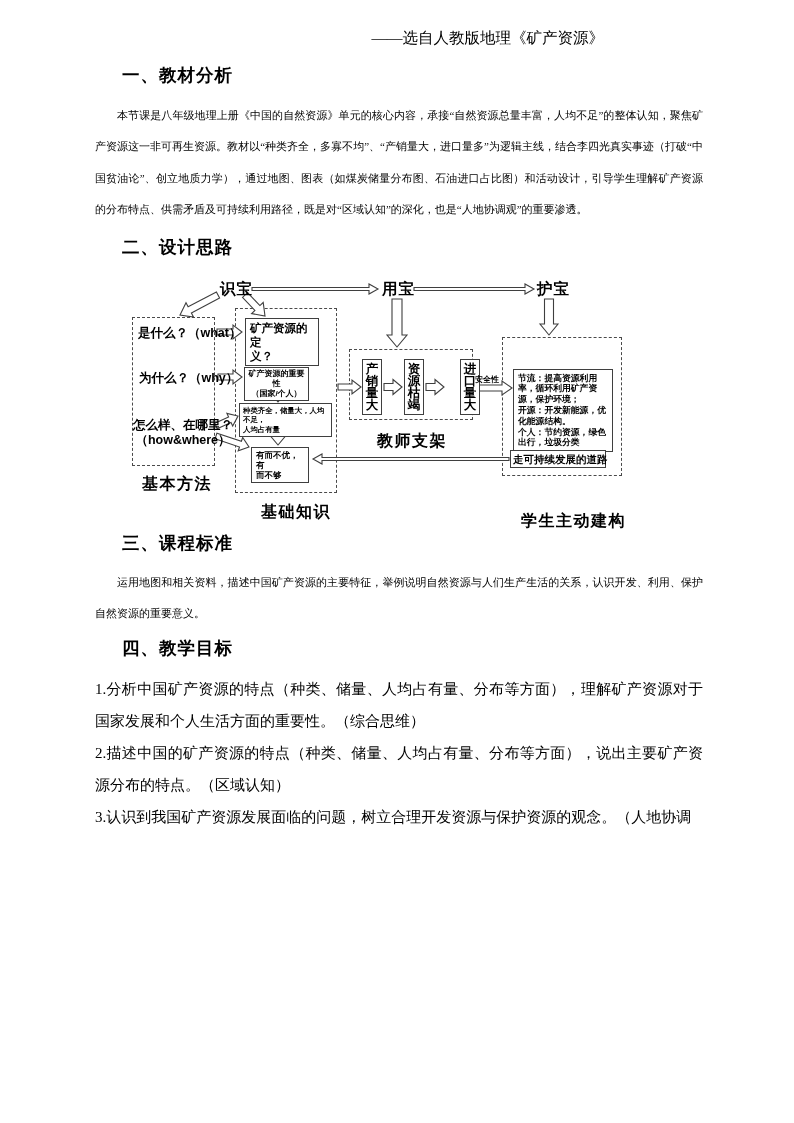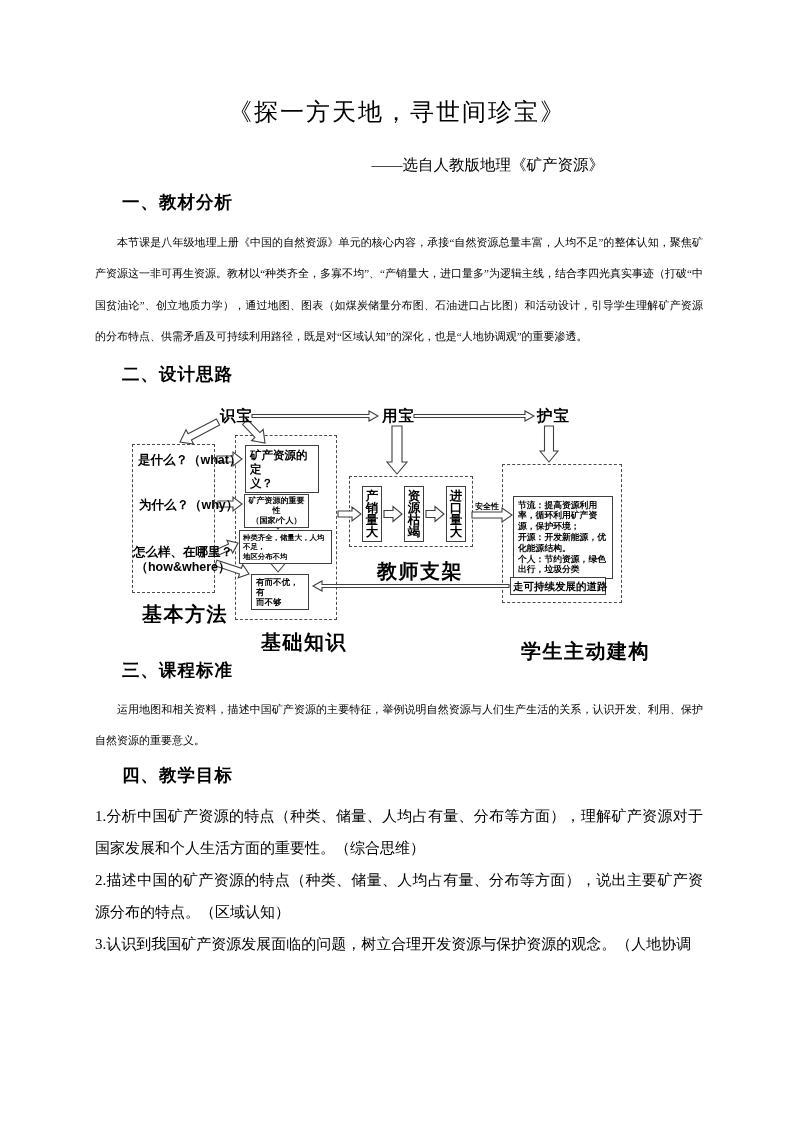--- a/index.html
+++ b/index.html
@@ -80,21 +80,21 @@
   .arrow { fill: #ffffff; stroke: #3f3f3f; stroke-width: 1.1; }
   .stage {
     position: absolute;
     font-size: 15.5px;
     font-weight: 700;
     letter-spacing: 1px;
     white-space: nowrap;
   }
   .glabel {
     position: absolute;
-    font-size: 20px;
+    font-size: 16px;
     font-weight: 700;
     letter-spacing: 1.5px;
     white-space: nowrap;
   }
   .q {
     position: absolute;
     font-size: 12.5px;
     font-weight: 700;
     white-space: nowrap;
   }
@@ -119,21 +119,21 @@
     background: #ffffff;
     font-size: 12.5px;
     line-height: 12.2px;
     font-weight: 700;
     text-align: center;
     word-break: break-all;
     padding: 3px 0;
   }
   .v1 { left: 237px; }
   .v2 { left: 279px; }
-  .v3 { left: 321px; text-align: center; }
+  .v3 { left: 335px; text-align: center; }
   .b-measures {
     left: 388px; top: 80px;
     width: 100px;
     font-size: 8.8px;
     line-height: 10.8px;
     padding: 3px 4px;
     text-align: left;
     margin-top: 23px;
   }
   .b-path {
@@ -151,21 +151,20 @@
     font-size: 8px;
     font-weight: 700;
     white-space: nowrap;
   }
 </style>
 </head>
 <body>
 
 <div class="page">
 
-  <div class="title">《探一方天地，寻世间珍宝》</div>
   <div class="subtitle">——选自人教版地理《矿产资源》</div>
 
   <div class="heading h1">一、教材分析</div>
   <div class="para p1">本节课是八年级地理上册《中国的自然资源》单元的核心内容，承接“自然资源总量丰富，人均不足”的整体认知，聚焦矿产资源这一非可再生资源。教材以“种类齐全，多寡不均”、“产销量大，进口量多”为逻辑主线，结合李四光真实事迹（打破“中国贫油论”、创立地质力学），通过地图、图表（如煤炭储量分布图、石油进口占比图）和活动设计，引导学生理解矿产资源的分布特点、供需矛盾及可持续利用路径，既是对“区域认知”的深化，也是“人地协调观”的重要渗透。</div>
 
   <div class="heading h2">二、设计思路</div>
 
   <div class="diagram">
 
     <div class="dashed" style="left:7px; top:51px; width:83px; height:149px;"></div>
@@ -203,21 +202,21 @@
     <div class="q" style="left:14px; top:104px;">为什么？（why）</div>
     <div class="q multiline" style="left:8px; top:152px;">怎么样、在哪里？
 （how&amp;where）</div>
     <div class="glabel" style="left:17px; top:208px;">基本方法</div>
 
     <div class="sbox b-def">矿产资源的定
 义？</div>
     <div class="sbox b-imp">矿产资源的重要性
 （国家/个人）</div>
     <div class="sbox b-feat">种类齐全，储量大，人均不足，
-地区分布不均</div>
+人均占有量</div>
     <div class="sbox b-prob">有而不优，有
 而不够</div>
     <div class="glabel" style="left:136px; top:236px;">基础知识</div>
 
     <div class="vbox v1">产销量大</div>
     <div class="vbox v2">资源枯竭</div>
     <div class="vbox v3">进口量大</div>
     <div class="glabel" style="left:252px; top:165px;">教师支架</div>
     <div class="safety">安全性</div>
 

